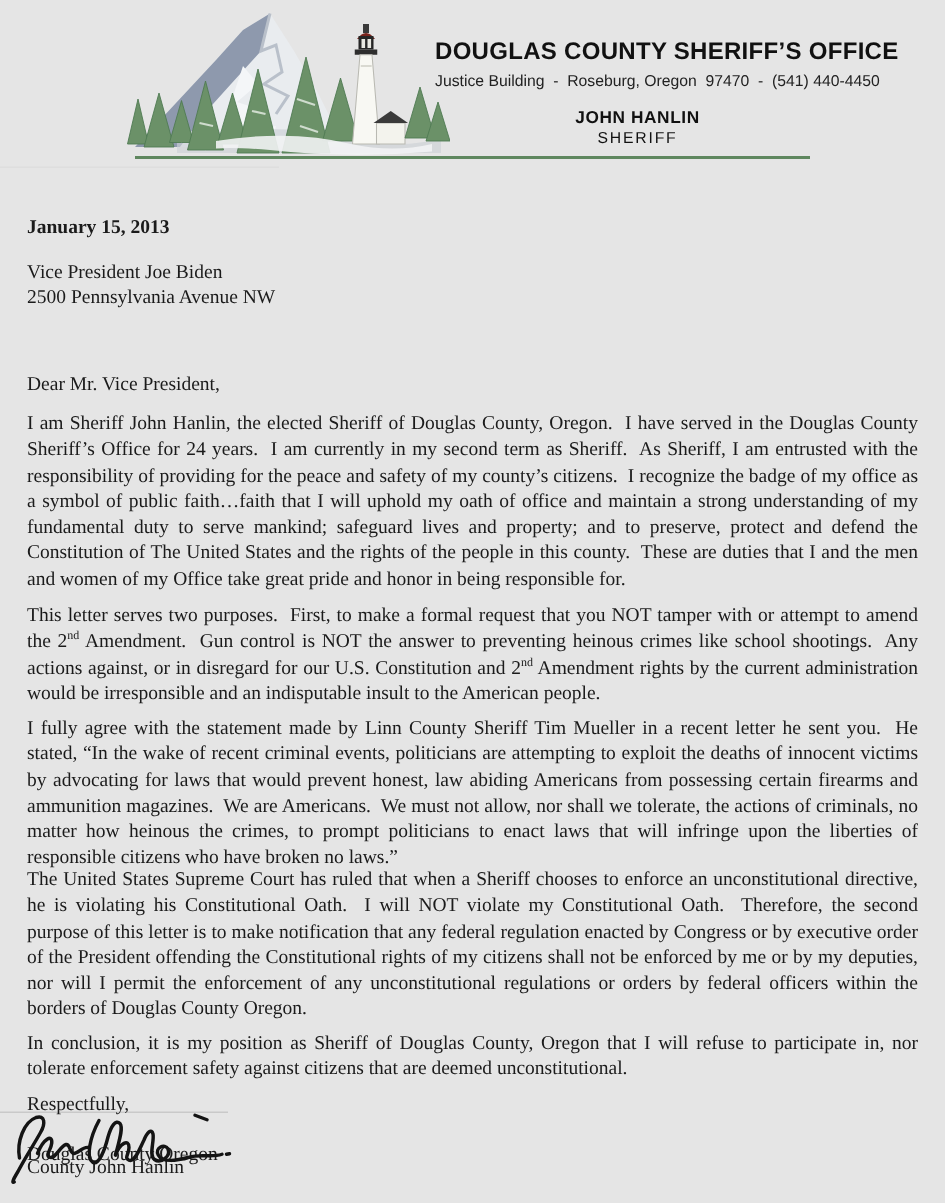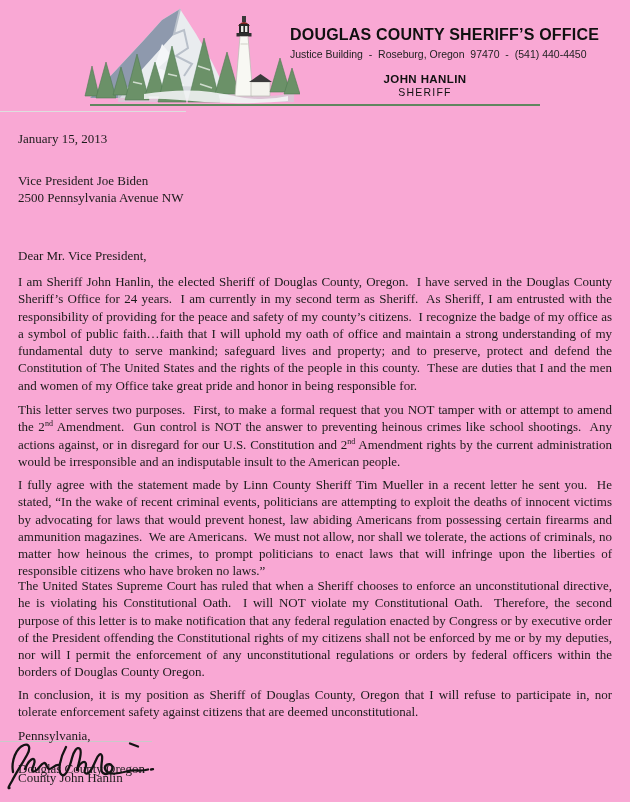--- a/index.html
+++ b/index.html
@@ -1,18 +1,18 @@
 <!DOCTYPE html>
 <html><head>
 <meta charset="utf-8">
 <style>
   html,body { margin:0; padding:0; background:#ffffff; }
   .page {
     position:relative; width:630px; height:802px; margin:0 auto;
-    background:#f9a8d4; overflow:hidden;
+    background:#e5e5e5; overflow:hidden;
     font-family:"Liberation Serif","DejaVu Serif",serif;
     color:#1b1b1b;
   }
   
   .letterhead { position:absolute; left:0; top:0; width:630px; height:118px; }
   .logo { position:absolute; left:84px; top:4px; width:216px; height:100px; }
   .head-text {
     position:absolute; left:290px; top:26px; width:270px; text-align:center;
     font-family:"Liberation Sans","DejaVu Sans",sans-serif; color:#111;
   }
@@ -20,21 +20,21 @@
   .office-address { font-size:10.5px; margin-top:4px; white-space:nowrap; color:#222; }
   .officer-name { font-size:11.5px; font-weight:bold; margin-top:13px; letter-spacing:.4px; }
   .officer-title { font-size:10.5px; letter-spacing:1.2px; margin-top:1px; }
   .header-rule { position:absolute; left:90px; top:104px; width:450px; height:2px; background:#5f875f; }
   .artifact-line-top { position:absolute; left:0; top:111px; width:186px; height:1px; background:#dedede; }
   
   .block { position:absolute; left:18px; width:594px; font-size:13px; line-height:17.3px; }
   .just { text-align:justify; }
   .block p { margin:0; }
   sup { font-size:8px; line-height:0; vertical-align:super; }
-  .date       { top:130px; }
+  .date       { top:142px;font-weight:bold; }
   .recipient  { top:172px; }
   .salutation { top:247px; }
   .p1 { top:273px; }
   .p2 { top:401px; }
   .p3 { top:476px; }
   .p4 { top:577px; }
   .p5 { top:686px; }
   .closing { top:727px; z-index:2; }
   .artifact-line-closing { position:absolute; left:0; top:741px; width:152px; height:1px; background:#c9c9c9; z-index:1; }
   .signature { position:absolute; left:2px; top:738px; width:165px; height:52px; z-index:3; }
@@ -125,21 +125,21 @@
       <p>I fully agree with the statement made by Linn County Sheriff Tim Mueller in a recent letter he sent you.&nbsp; He stated, “In the wake of recent criminal events, politicians are attempting to exploit the deaths of innocent victims by advocating for laws that would prevent honest, law abiding Americans from possessing certain firearms and ammunition magazines.&nbsp; We are Americans.&nbsp; We must not allow, nor shall we tolerate, the actions of criminals, no matter how heinous the crimes, to prompt politicians to enact laws that will infringe upon the liberties of responsible citizens who have broken no laws.”</p>
     </div>
   <div class="block just p4">
       <p>The United States Supreme Court has ruled that when a Sheriff chooses to enforce an unconstitutional directive, he is violating his Constitutional Oath.&nbsp; I will NOT violate my Constitutional Oath.&nbsp; Therefore, the second purpose of this letter is to make notification that any federal regulation enacted by Congress or by executive order of the President offending the Constitutional rights of my citizens shall not be enforced by me or by my deputies, nor will I permit the enforcement of any unconstitutional regulations or orders by federal officers within the borders of Douglas County Oregon.</p>
     </div>
   <div class="block just p5">
       <p>In conclusion, it is my position as Sheriff of Douglas County, Oregon that I will refuse to participate in, nor tolerate enforcement safety against citizens that are deemed unconstitutional.</p>
     </div>
 
   <div class="artifact-line-closing"></div>
-  <div class="block closing">Pennsylvania,</div>
+  <div class="block closing">Respectfully,</div>
 
   <svg class="signature" viewBox="0 0 165 52" aria-hidden="true">
     <g fill="none" stroke="#141414" stroke-width="2.3" stroke-linecap="round" stroke-linejoin="round">
 
       <path d="M 11 34 C 9 23 14 10 22 7 C 28 5 28.5 11 25 17 C 20 26 14 35 10 43 C 7 48 5.5 51 7.5 50"></path>
 
       <path d="M 23 31 C 27 21 33 18 32.5 24 C 32 29 28 32 31 33.5 C 35 35 38 26 42 25 C 45 24.5 44 30 47 31 C 50 31.5 53 26 57 27"></path>
 
       <path d="M 64 9 C 58 20 55 34 60 37 C 64 39 68 28 70 20 C 72 13 75 8 78 11 C 80.5 14 77 24 75 32"></path>
 

